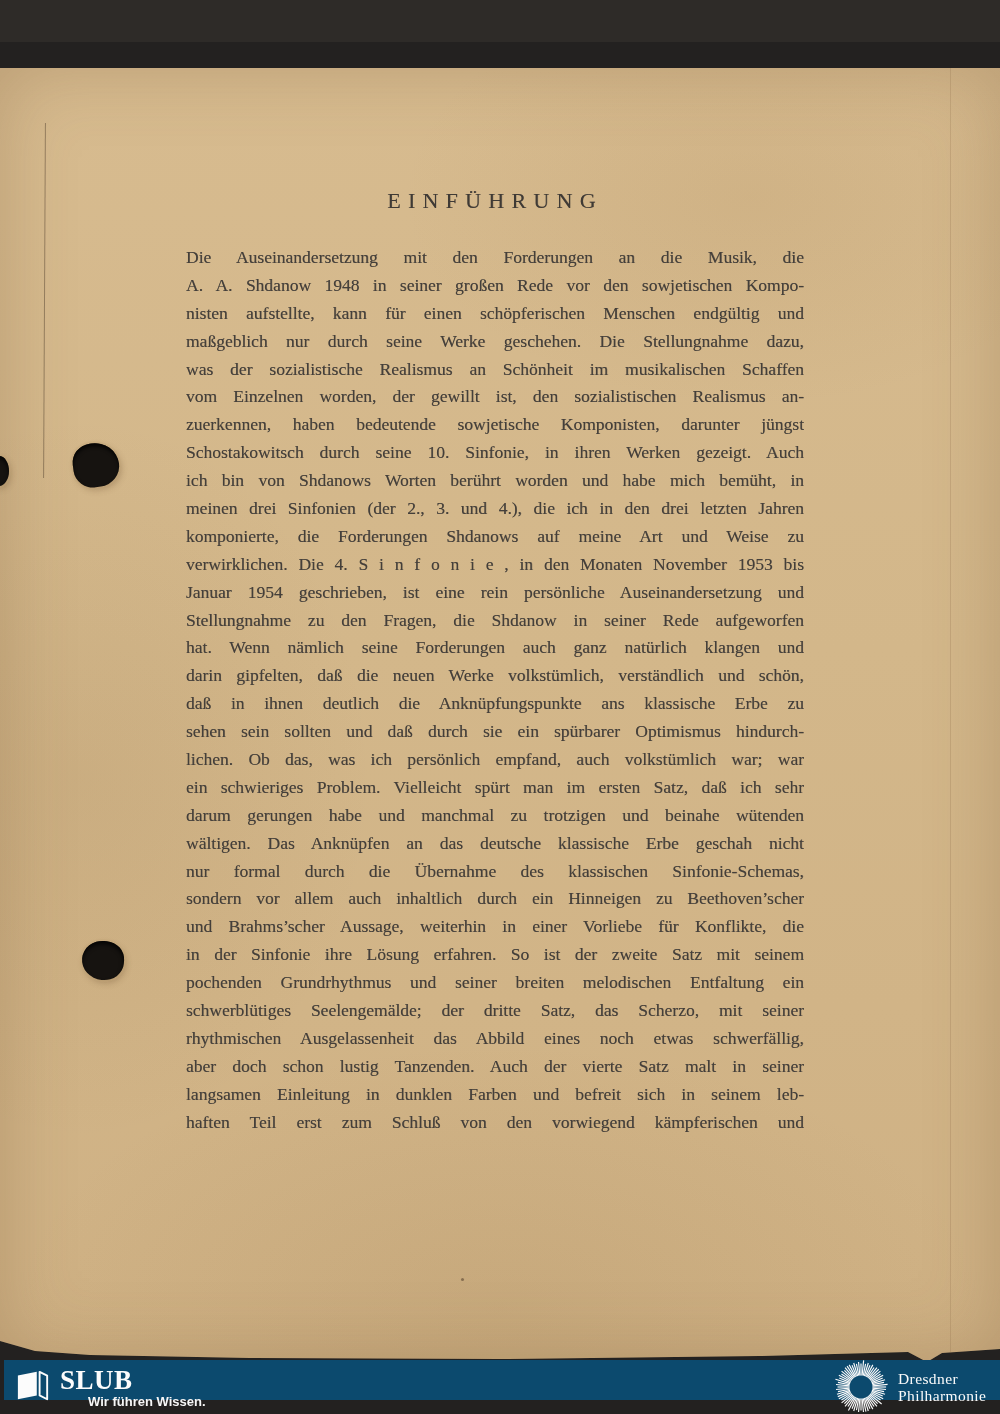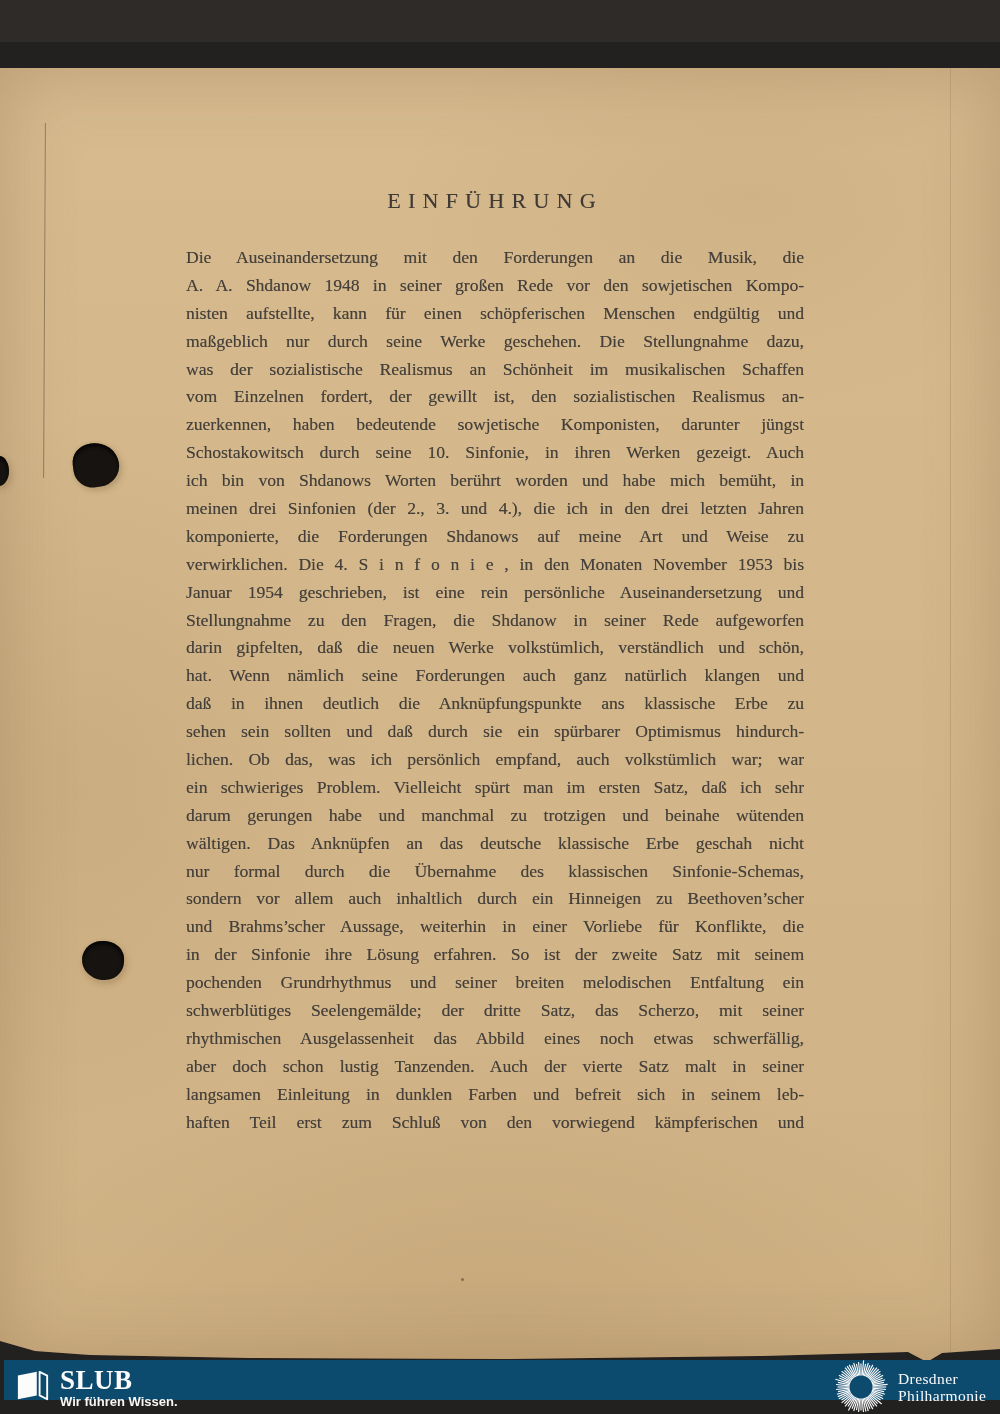--- a/index.html
+++ b/index.html
@@ -38,51 +38,51 @@
   .hole-2{left:82px;top:873px;width:42px;height:39px;border-radius:52% 48% 50% 54%;transform:rotate(5deg);}
   .hole-edge{left:-11px;top:388px;width:20px;height:30px;border-radius:50%;}
   .crease-left{position:absolute;left:44px;top:55px;width:1px;height:355px;background:rgba(70,55,40,0.45);transform:rotate(0.3deg);}
   .crease-right{position:absolute;left:950px;top:0px;width:1px;height:1285px;background:rgba(120,90,55,0.18);}
   .speck{position:absolute;left:461px;top:1210px;width:3px;height:3px;border-radius:50%;background:rgba(90,70,50,0.6);}
   .footer-bar{position:absolute;left:4px;top:1360px;width:1000px;height:40px;background:#0c4a6e;z-index:5;}
   .slub-block{position:absolute;left:12px;top:6px;display:flex;}
   .slub-icon{width:34px;height:34px;margin-top:3px;}
   .slub-text{margin-left:10px;display:flex;flex-direction:column;}
   .slub-wordmark{font-family:"Liberation Serif",serif;font-weight:bold;font-size:27px;line-height:28px;color:#fcfcfc;letter-spacing:0.5px;}
-  .slub-tagline{font-family:"Liberation Sans",sans-serif;font-weight:bold;font-size:13px;line-height:15px;color:#f7f7f7;}
+  .slub-tagline{font-family:"Liberation Sans",sans-serif;font-weight:bold;font-size:13px;line-height:15px;color:#f7f7f7;margin-left:28px;}
   .phil-block{position:absolute;left:830px;top:0px;display:flex;align-items:center;height:54px;}
   .phil-sunburst{width:54px;height:54px;}
   .phil-name{margin-left:10px;font-family:"Liberation Serif",serif;font-size:15.5px;line-height:17px;color:#fbfbfb;letter-spacing:0.4px;}
 </style>
 </head>
 <body>
 
 <div class="scan">
 
   <div class="topbar"></div>
 
   <div class="paper">
     <div class="page-title">EINFÜHRUNG</div>
     <div class="body-text">
         <div class="text-line">Die Auseinandersetzung mit den Forderungen an die Musik, die</div>
         <div class="text-line">A. A. Shdanow 1948 in seiner großen Rede vor den sowjetischen Kompo-</div>
         <div class="text-line">nisten aufstellte, kann für einen schöpferischen Menschen endgültig und</div>
         <div class="text-line">maßgeblich nur durch seine Werke geschehen.  Die Stellungnahme dazu,</div>
         <div class="text-line">was der sozialistische Realismus an Schönheit im musikalischen Schaffen</div>
-        <div class="text-line">vom Einzelnen fordert, der gewillt ist, den sozialistischen Realismus an-</div>
+        <div class="text-line">vom Einzelnen worden, der gewillt ist, den sozialistischen Realismus an-</div>
         <div class="text-line">zuerkennen, haben bedeutende sowjetische Komponisten, darunter jüngst</div>
         <div class="text-line">Schostakowitsch durch seine 10. Sinfonie, in ihren Werken gezeigt.  Auch</div>
         <div class="text-line">ich bin von Shdanows Worten berührt worden und habe mich bemüht, in</div>
         <div class="text-line">meinen drei Sinfonien (der 2., 3. und 4.), die ich in den drei letzten Jahren</div>
         <div class="text-line">komponierte, die Forderungen Shdanows auf meine Art und Weise zu</div>
         <div class="text-line">verwirklichen.  Die 4. S i n f o n i e ,  in den Monaten November 1953 bis</div>
         <div class="text-line">Januar 1954 geschrieben, ist eine rein persönliche Auseinandersetzung und</div>
         <div class="text-line">Stellungnahme zu den Fragen, die Shdanow in seiner Rede aufgeworfen</div>
+        <div class="text-line">hat.  Wenn nämlich seine Forderungen auch ganz natürlich klangen und</div>
         <div class="text-line">darin gipfelten, daß die neuen Werke volkstümlich, verständlich und schön,</div>
-        <div class="text-line">hat.  Wenn nämlich seine Forderungen auch ganz natürlich klangen und</div>
         <div class="text-line">daß in ihnen deutlich die Anknüpfungspunkte ans klassische Erbe zu</div>
         <div class="text-line">sehen sein sollten und daß durch sie ein spürbarer Optimismus hindurch-</div>
         <div class="text-line">lichen.  Ob das, was ich persönlich empfand, auch volkstümlich war; war</div>
         <div class="text-line">ein schwieriges Problem.  Vielleicht spürt man im ersten Satz, daß ich sehr</div>
         <div class="text-line">darum gerungen habe und manchmal zu trotzigen und beinahe wütenden</div>
         <div class="text-line">wältigen.  Das Anknüpfen an das deutsche klassische Erbe geschah nicht</div>
         <div class="text-line">nur formal durch die Übernahme des klassischen Sinfonie-Schemas,</div>
         <div class="text-line">sondern vor allem auch inhaltlich durch ein Hinneigen zu Beethoven’scher</div>
         <div class="text-line">und Brahms’scher Aussage, weiterhin in einer Vorliebe für Konflikte, die</div>
         <div class="text-line">in der Sinfonie ihre Lösung erfahren.  So ist der zweite Satz mit seinem</div>

